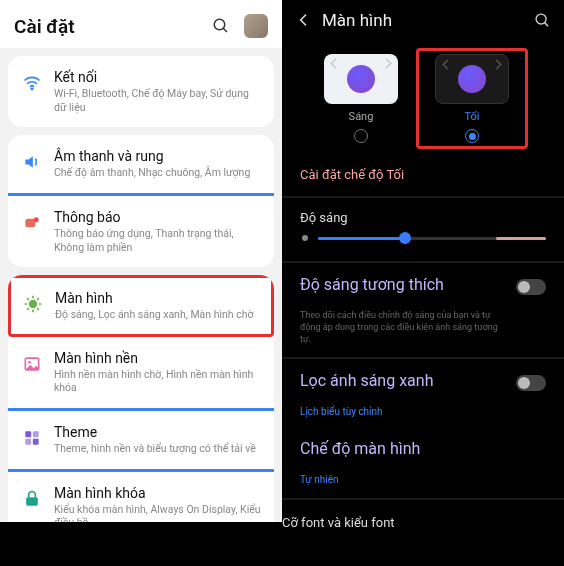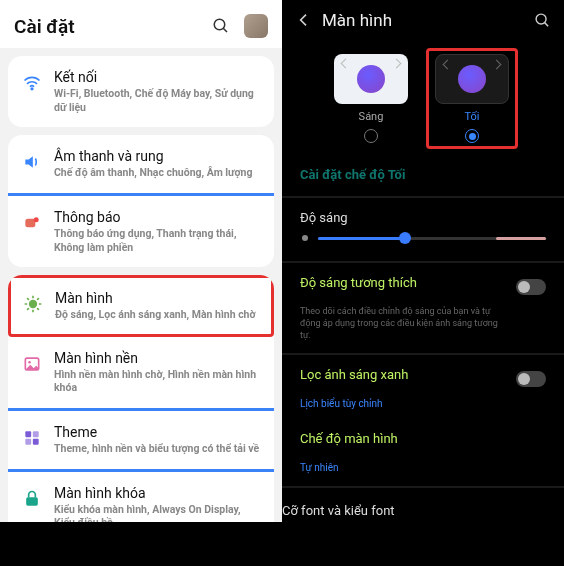--- a/index.html
+++ b/index.html
@@ -77,21 +77,20 @@
   .row-text { flex: 1; min-width: 0; }
   .row-title {
     font-size: 14px;
     color: #111;
     margin-bottom: 2px;
   }
   .row-sub {
     font-size: 10.5px;
     color: #888;
     line-height: 1.3;
-    font-weight: bold;
   }
   
   .right-header {
     display: flex;
     align-items: center;
     padding: 10px 12px;
   }
   .right-title {
     flex: 1;
     font-size: 17px;
@@ -111,21 +110,21 @@
   }
   .mode-opt {
     display: flex;
     flex-direction: column;
     align-items: center;
     padding: 6px;
   }
   .mode-opt.sel {
     border: 3px solid #e53030;
     border-radius: 4px;
-    padding: 3px 6px;
+    padding: 3px 16px;
   }
   .mode-preview {
     width: 74px; height: 50px;
     border-radius: 8px;
     position: relative;
     overflow: hidden;
     display: flex; align-items: center; justify-content: center;
   }
   .mode-preview.light { background: #eef1f5; }
   .mode-preview.dark { background: #1a1a1a; border: 1px solid #333; }
@@ -160,22 +159,21 @@
     margin-top: 6px;
     display: flex; align-items: center; justify-content: center;
   }
   .radio.active { border-color: #3a86ff; }
   .radio.active::after {
     content: ""; width: 7px; height: 7px; background: #3a86ff; border-radius: 50%;
   }
   .section-link {
     padding: 12px 18px;
     font-size: 13px;
-    color: #0f766e;
-    font-weight: bold;
+    color: #fca5a5;
   }
   .divider {
     height: 2px;
     background: #1a1a1a;
     margin: 2px 0;
   }
   .slider-row {
     padding: 10px 18px 14px 18px;
   }
   .slider-title {
@@ -214,21 +212,21 @@
     position: absolute; left: 38%; top: 50%;
     width: 12px; height: 12px; background: #3a7cff;
     border-radius: 50%; transform: translate(-50%,-50%);
   }
   .opt-row {
     display: flex;
     align-items: flex-start;
     padding: 10px 18px;
   }
   .opt-text { flex: 1; }
-  .opt-title { font-size: 13px; color: #bef264; }
+  .opt-title { font-size: 16px; color: #c4b5fd; }
   .opt-sub {
     font-size: 9px; color: #666; line-height: 1.35; margin-top: 15px;
   }
   .opt-sub.blue { color: #3a86ff; font-size: 10px; }
   .toggle {
     width: 30px; height: 16px; background: #444; border-radius: 10px;
     position: relative; flex-shrink: 0; margin-top: 4px; margin-left: 8px;
   }
   .toggle::after {
     content: ""; position: absolute; left: 2px; top: 2px;

